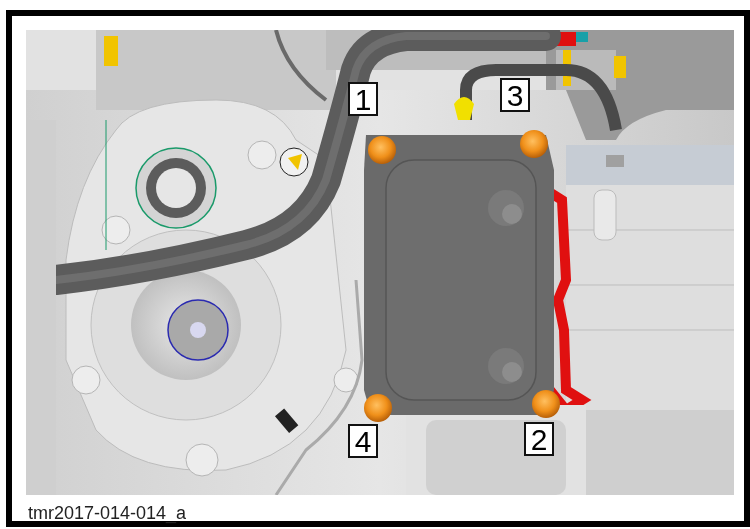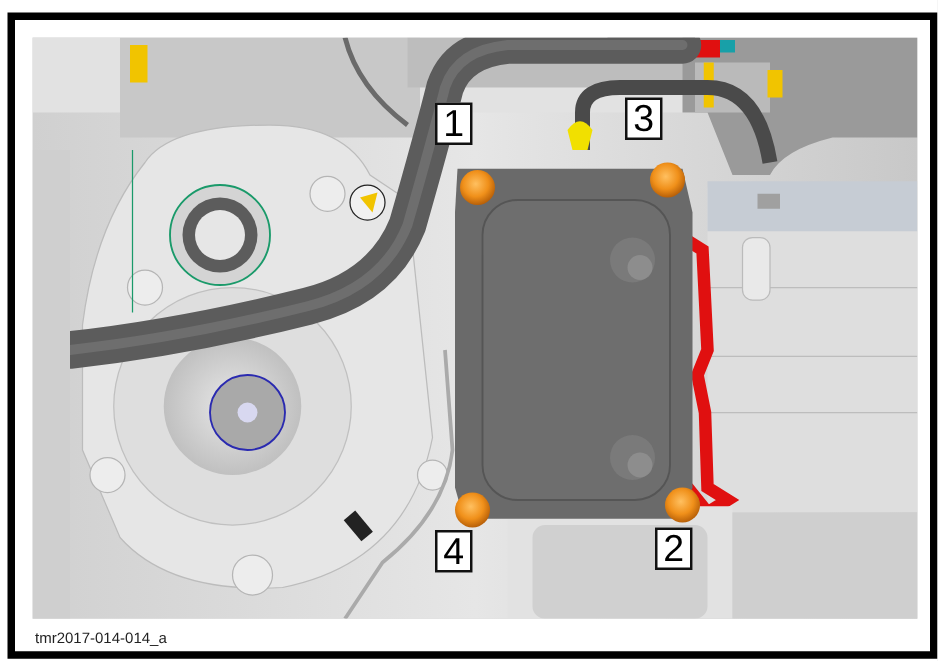--- a/index.html
+++ b/index.html
@@ -2,21 +2,21 @@
 <html><head>
 <meta charset="utf-8">
 <style>
   html,body{margin:0;padding:0;background:#fff;}
   body{width:750px;height:529px;position:relative;overflow:hidden;font-family:"Liberation Sans",sans-serif;}
   .frame{position:absolute;left:6px;top:10px;width:732px;height:505px;border:6px solid #000;background:#fff;box-sizing:content-box;}
   .figure{position:absolute;left:14px;top:14px;width:708px;height:465px;overflow:hidden;background:#d8d8d8;}
   .figure svg{display:block;}
   .callout{position:absolute;width:30px;height:34px;background:#fff;border:2px solid #111;box-sizing:border-box;
     font-size:30px;line-height:32px;text-align:center;color:#000;font-family:"Liberation Sans",sans-serif;}
-  .caption{position:absolute;left:16px;top:487px;font-size:12px;color:#222;font-family:"Liberation Sans",sans-serif;}
+  .caption{position:absolute;left:16px;top:487px;font-size:18px;color:#222;font-family:"Liberation Sans",sans-serif;}
 </style>
 </head>
 <body>
 
 <div class="frame">
   <div class="figure">
     <svg width="708" height="465" viewBox="0 0 708 465">
       <defs>
         <radialGradient id="bolt" cx="45%" cy="40%" r="60%">
           <stop offset="0%" stop-color="#ffc060"></stop>

